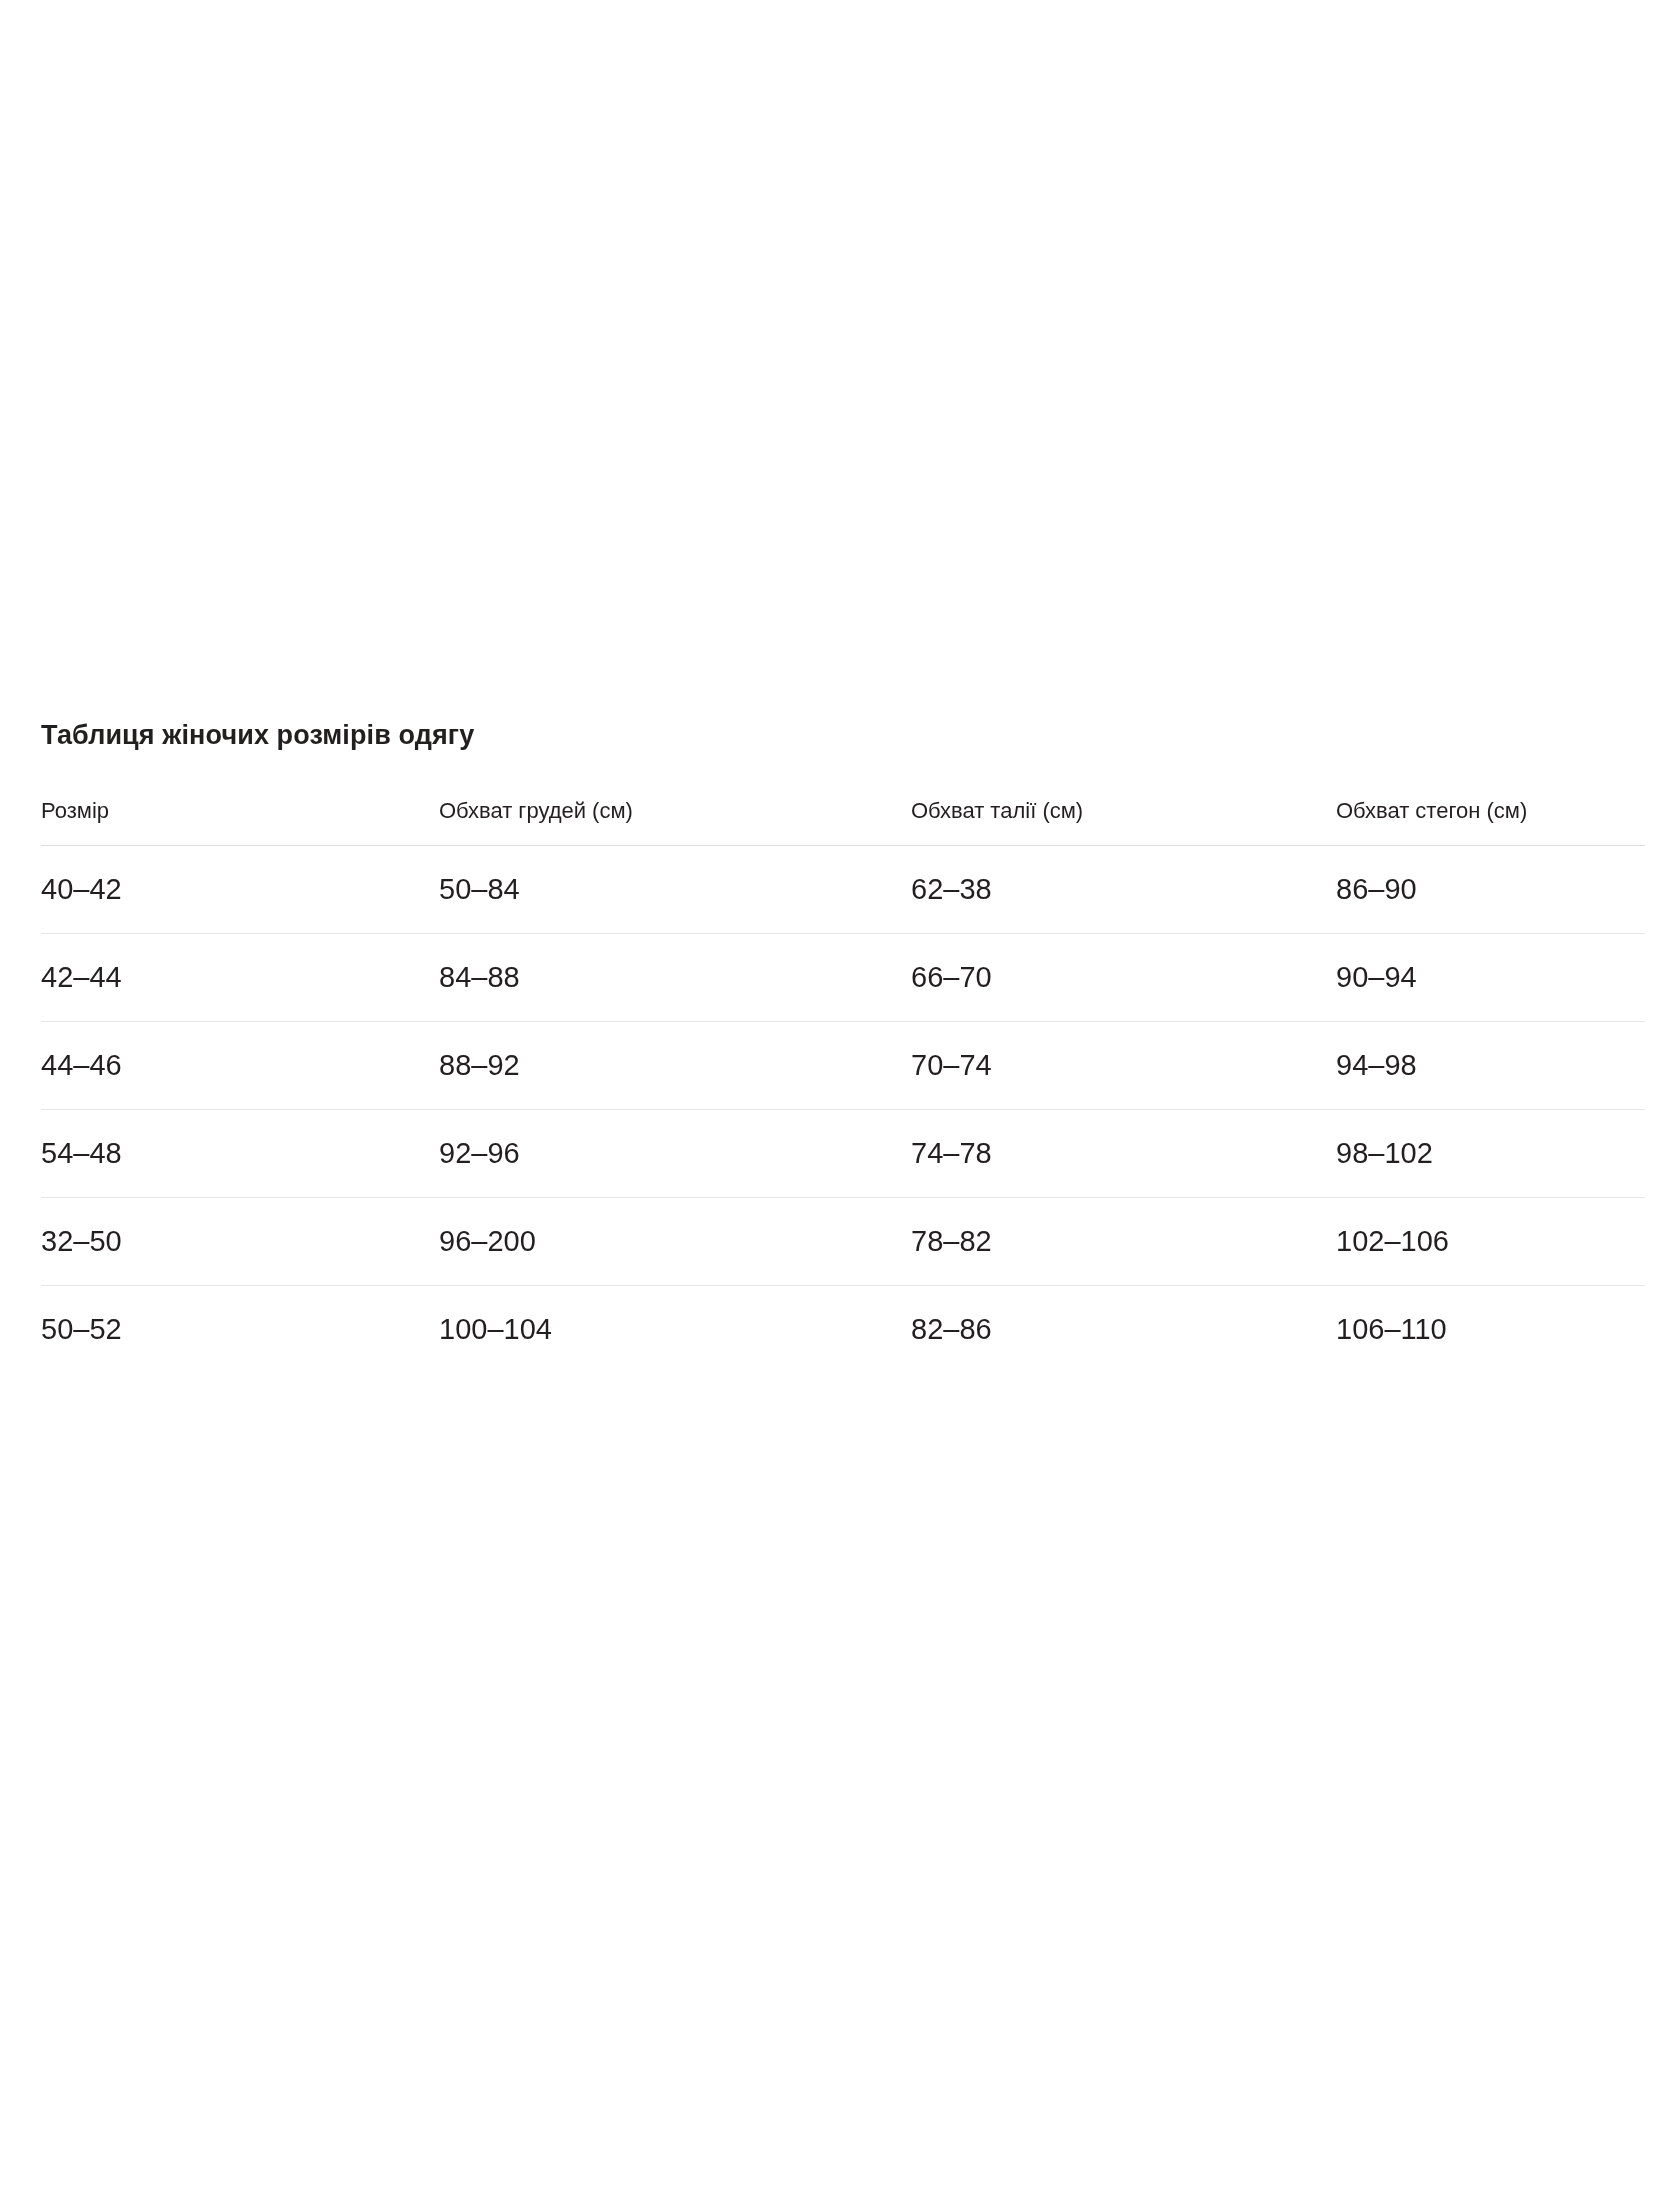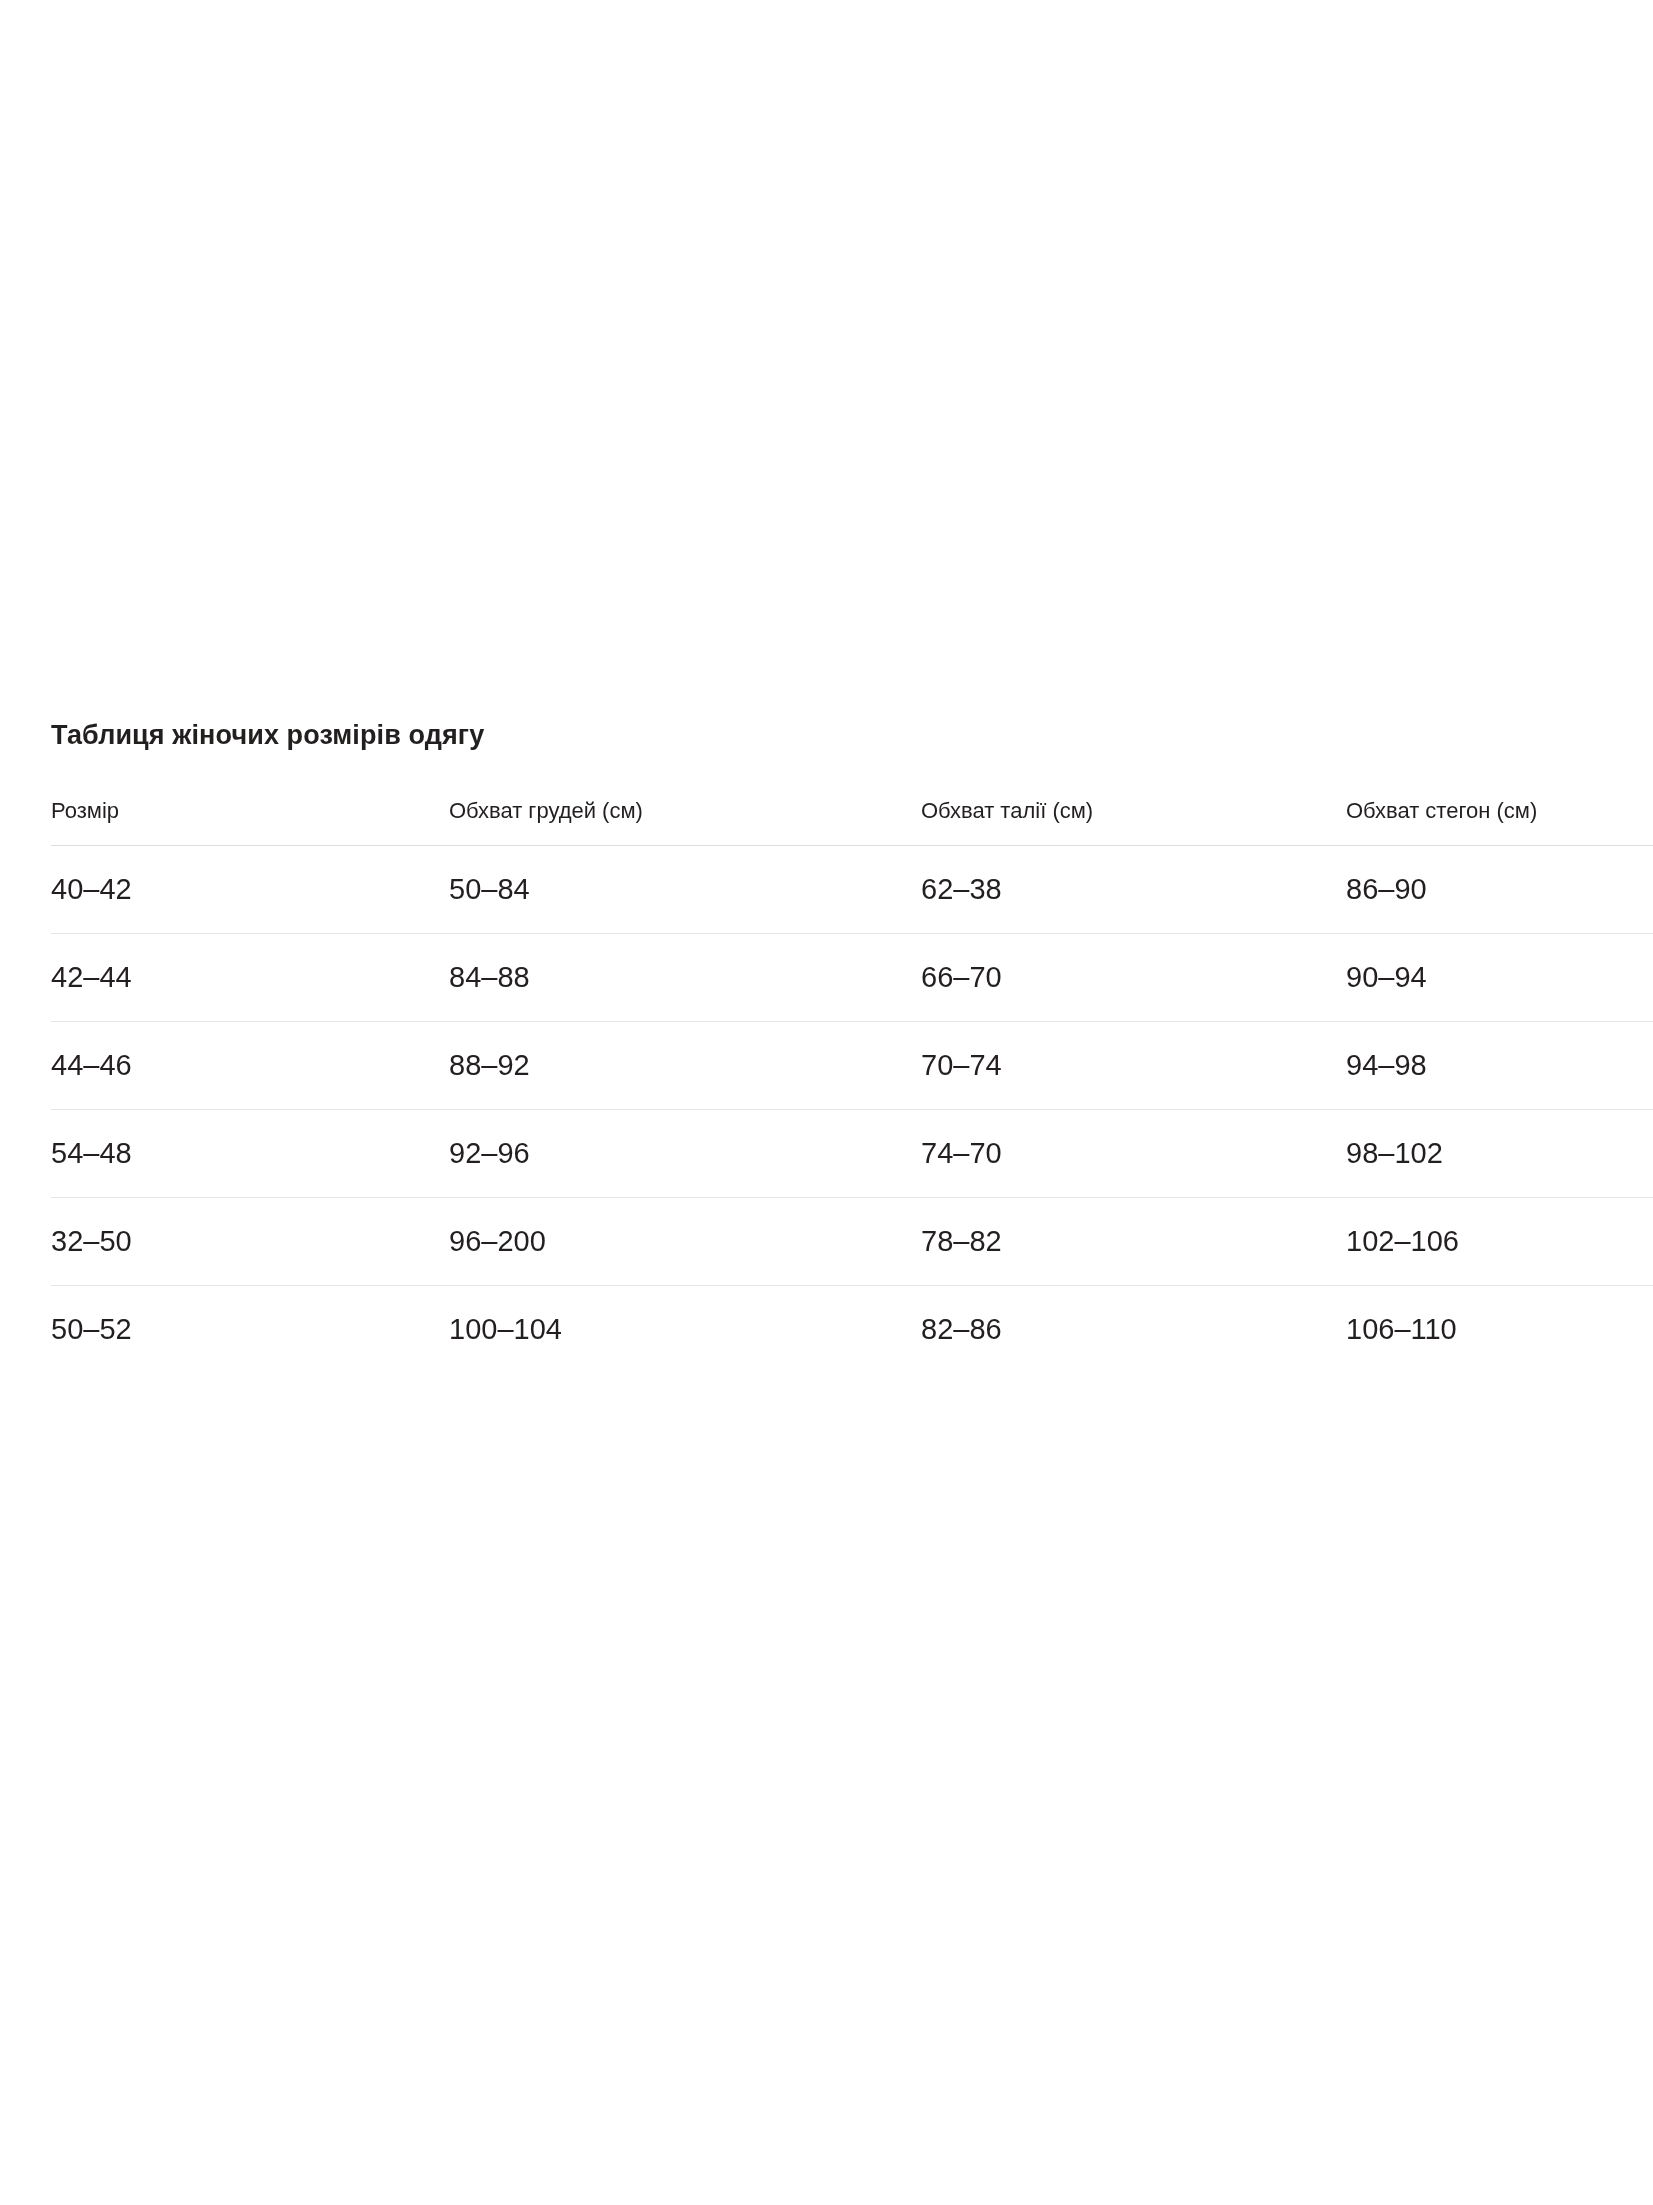--- a/index.html
+++ b/index.html
@@ -19,21 +19,21 @@
   .page {
     position: relative;
     width: 1654px;
     height: 2205px;
     box-sizing: border-box;
   }
 
   
   .content {
     position: absolute;
-    left: 51px;
+    left: 41px;
     top: 719px;
     width: 1603px;
   }
 
   .doc-title {
     font-size: 27px;
     font-weight: bold;
     letter-spacing: 0.1px;
     color: #221f1f;
     margin: 0 0 47px 0;
@@ -115,21 +115,21 @@
         </tr>
         <tr>
           <td>44–46</td>
           <td>88–92</td>
           <td>70–74</td>
           <td>94–98</td>
         </tr>
         <tr>
           <td>54–48</td>
           <td>92–96</td>
-          <td>74–70</td>
+          <td>74–78</td>
           <td>98–102</td>
         </tr>
         <tr>
           <td>32–50</td>
           <td>96–200</td>
           <td>78–82</td>
           <td>102–106</td>
         </tr>
         <tr>
           <td>50–52</td>

